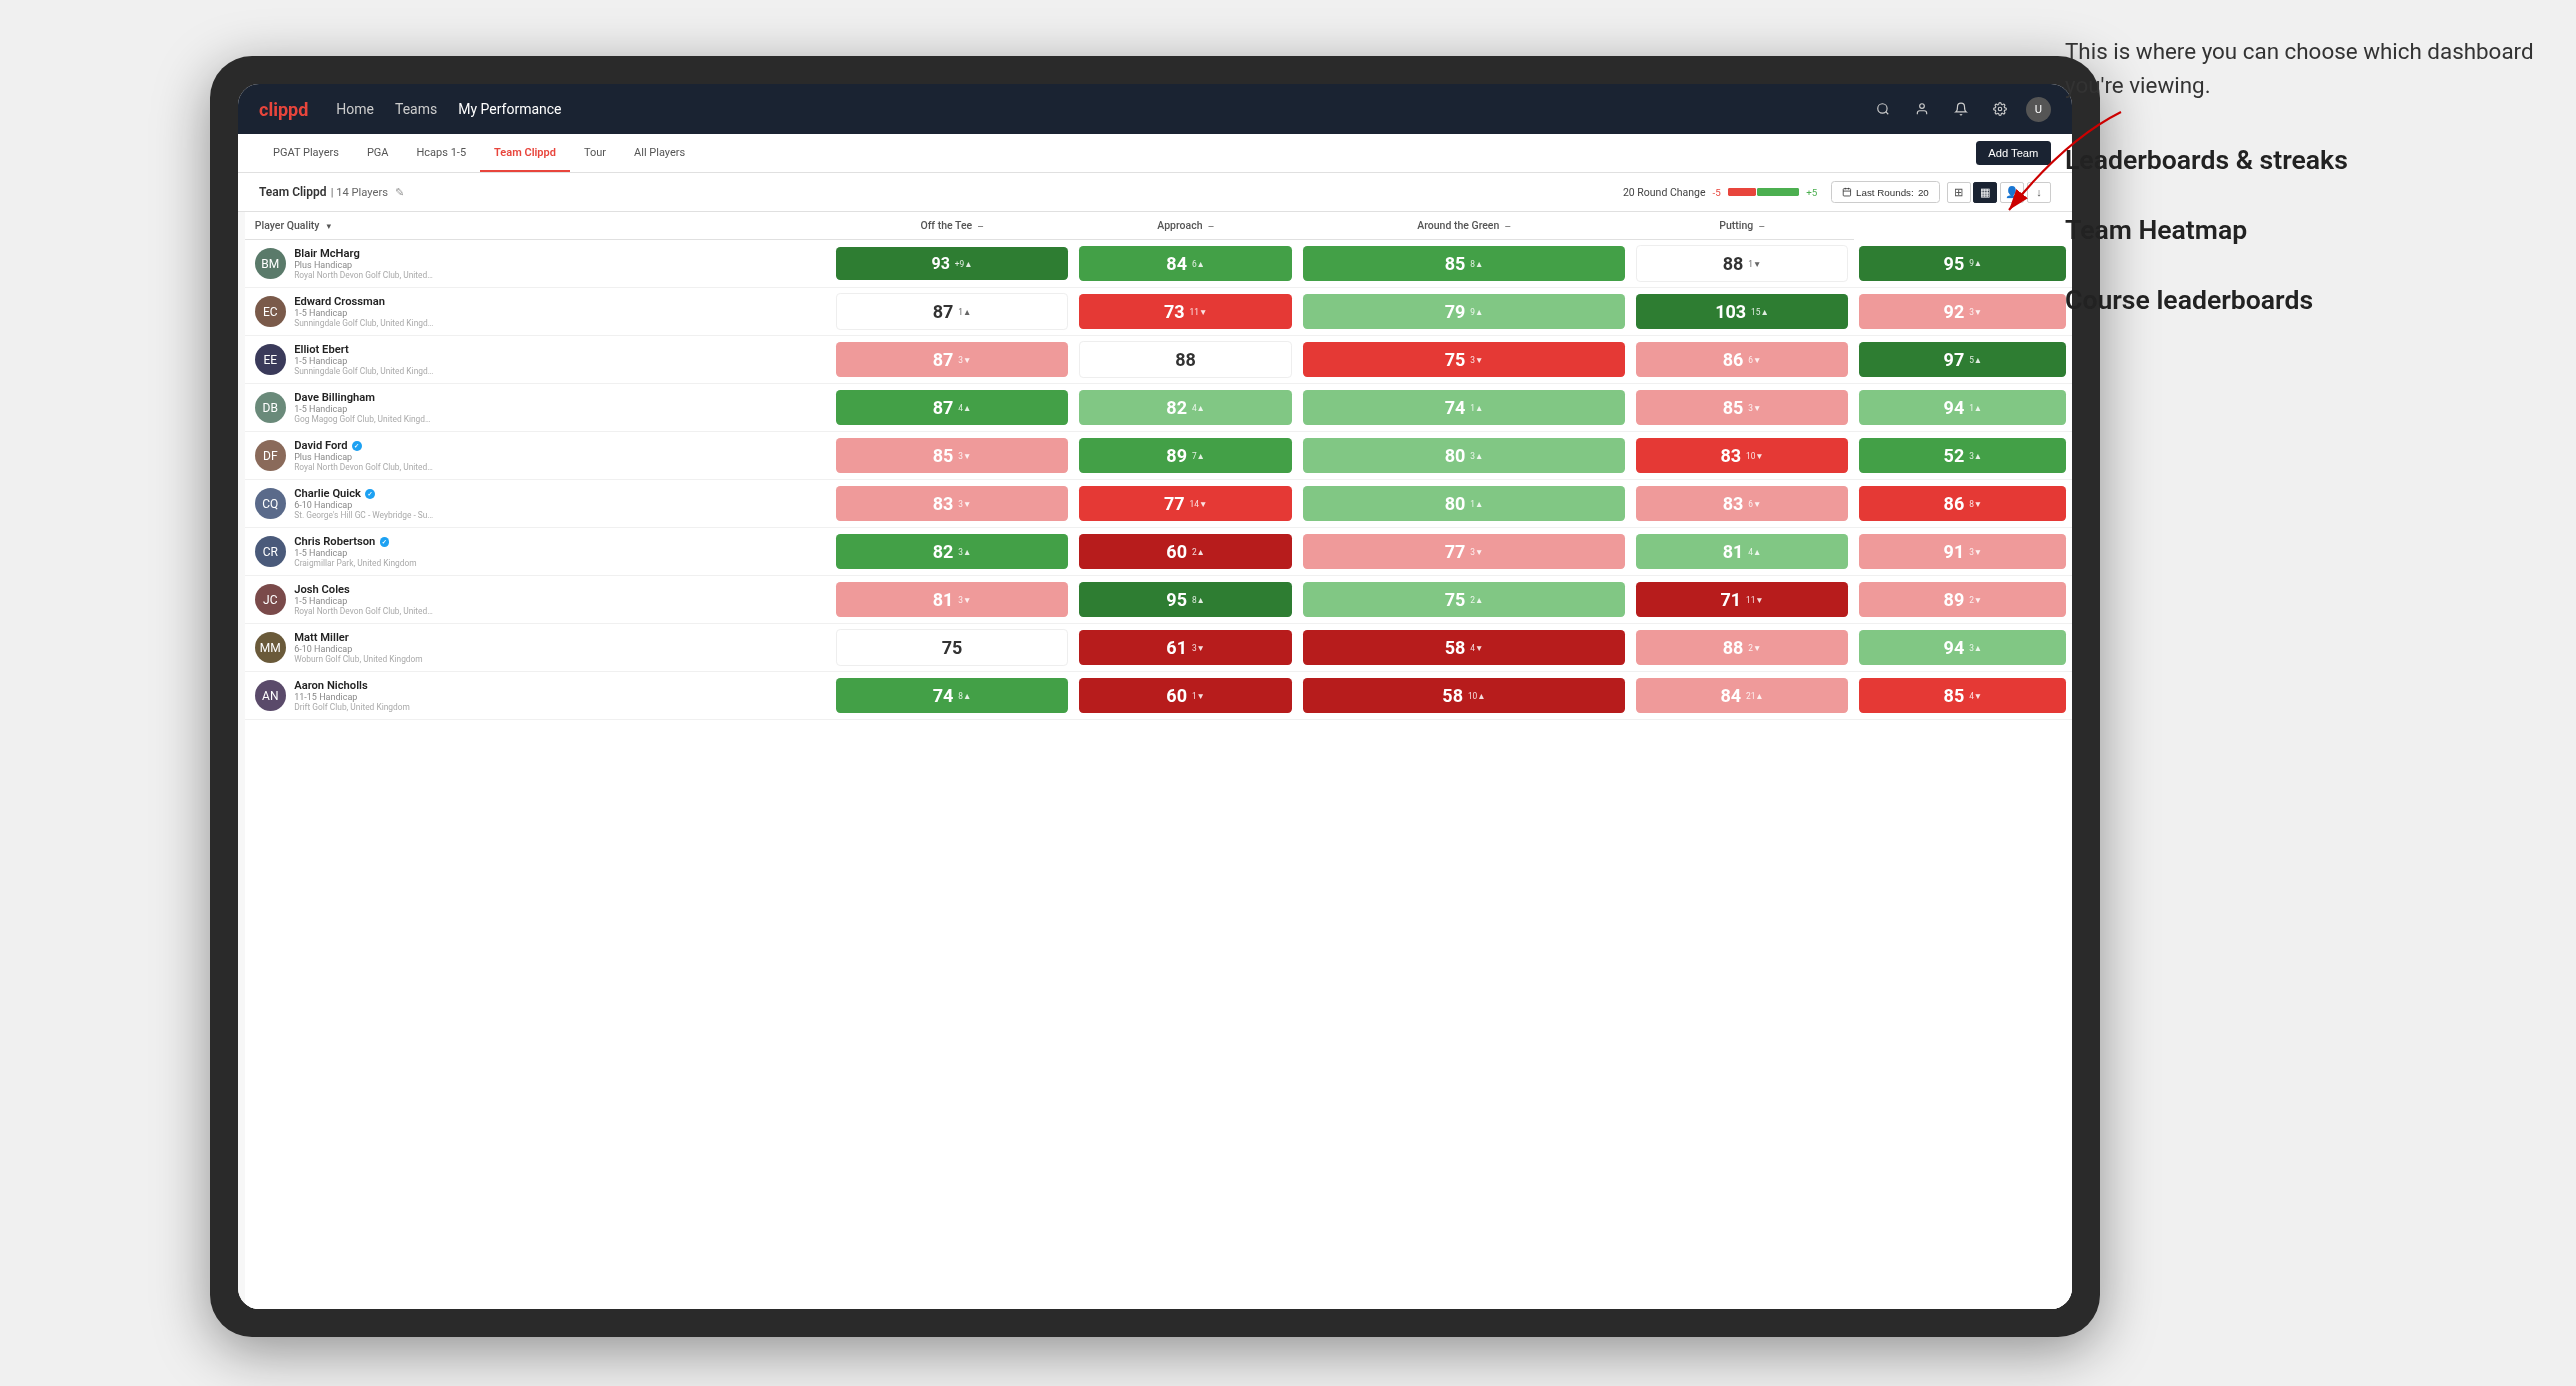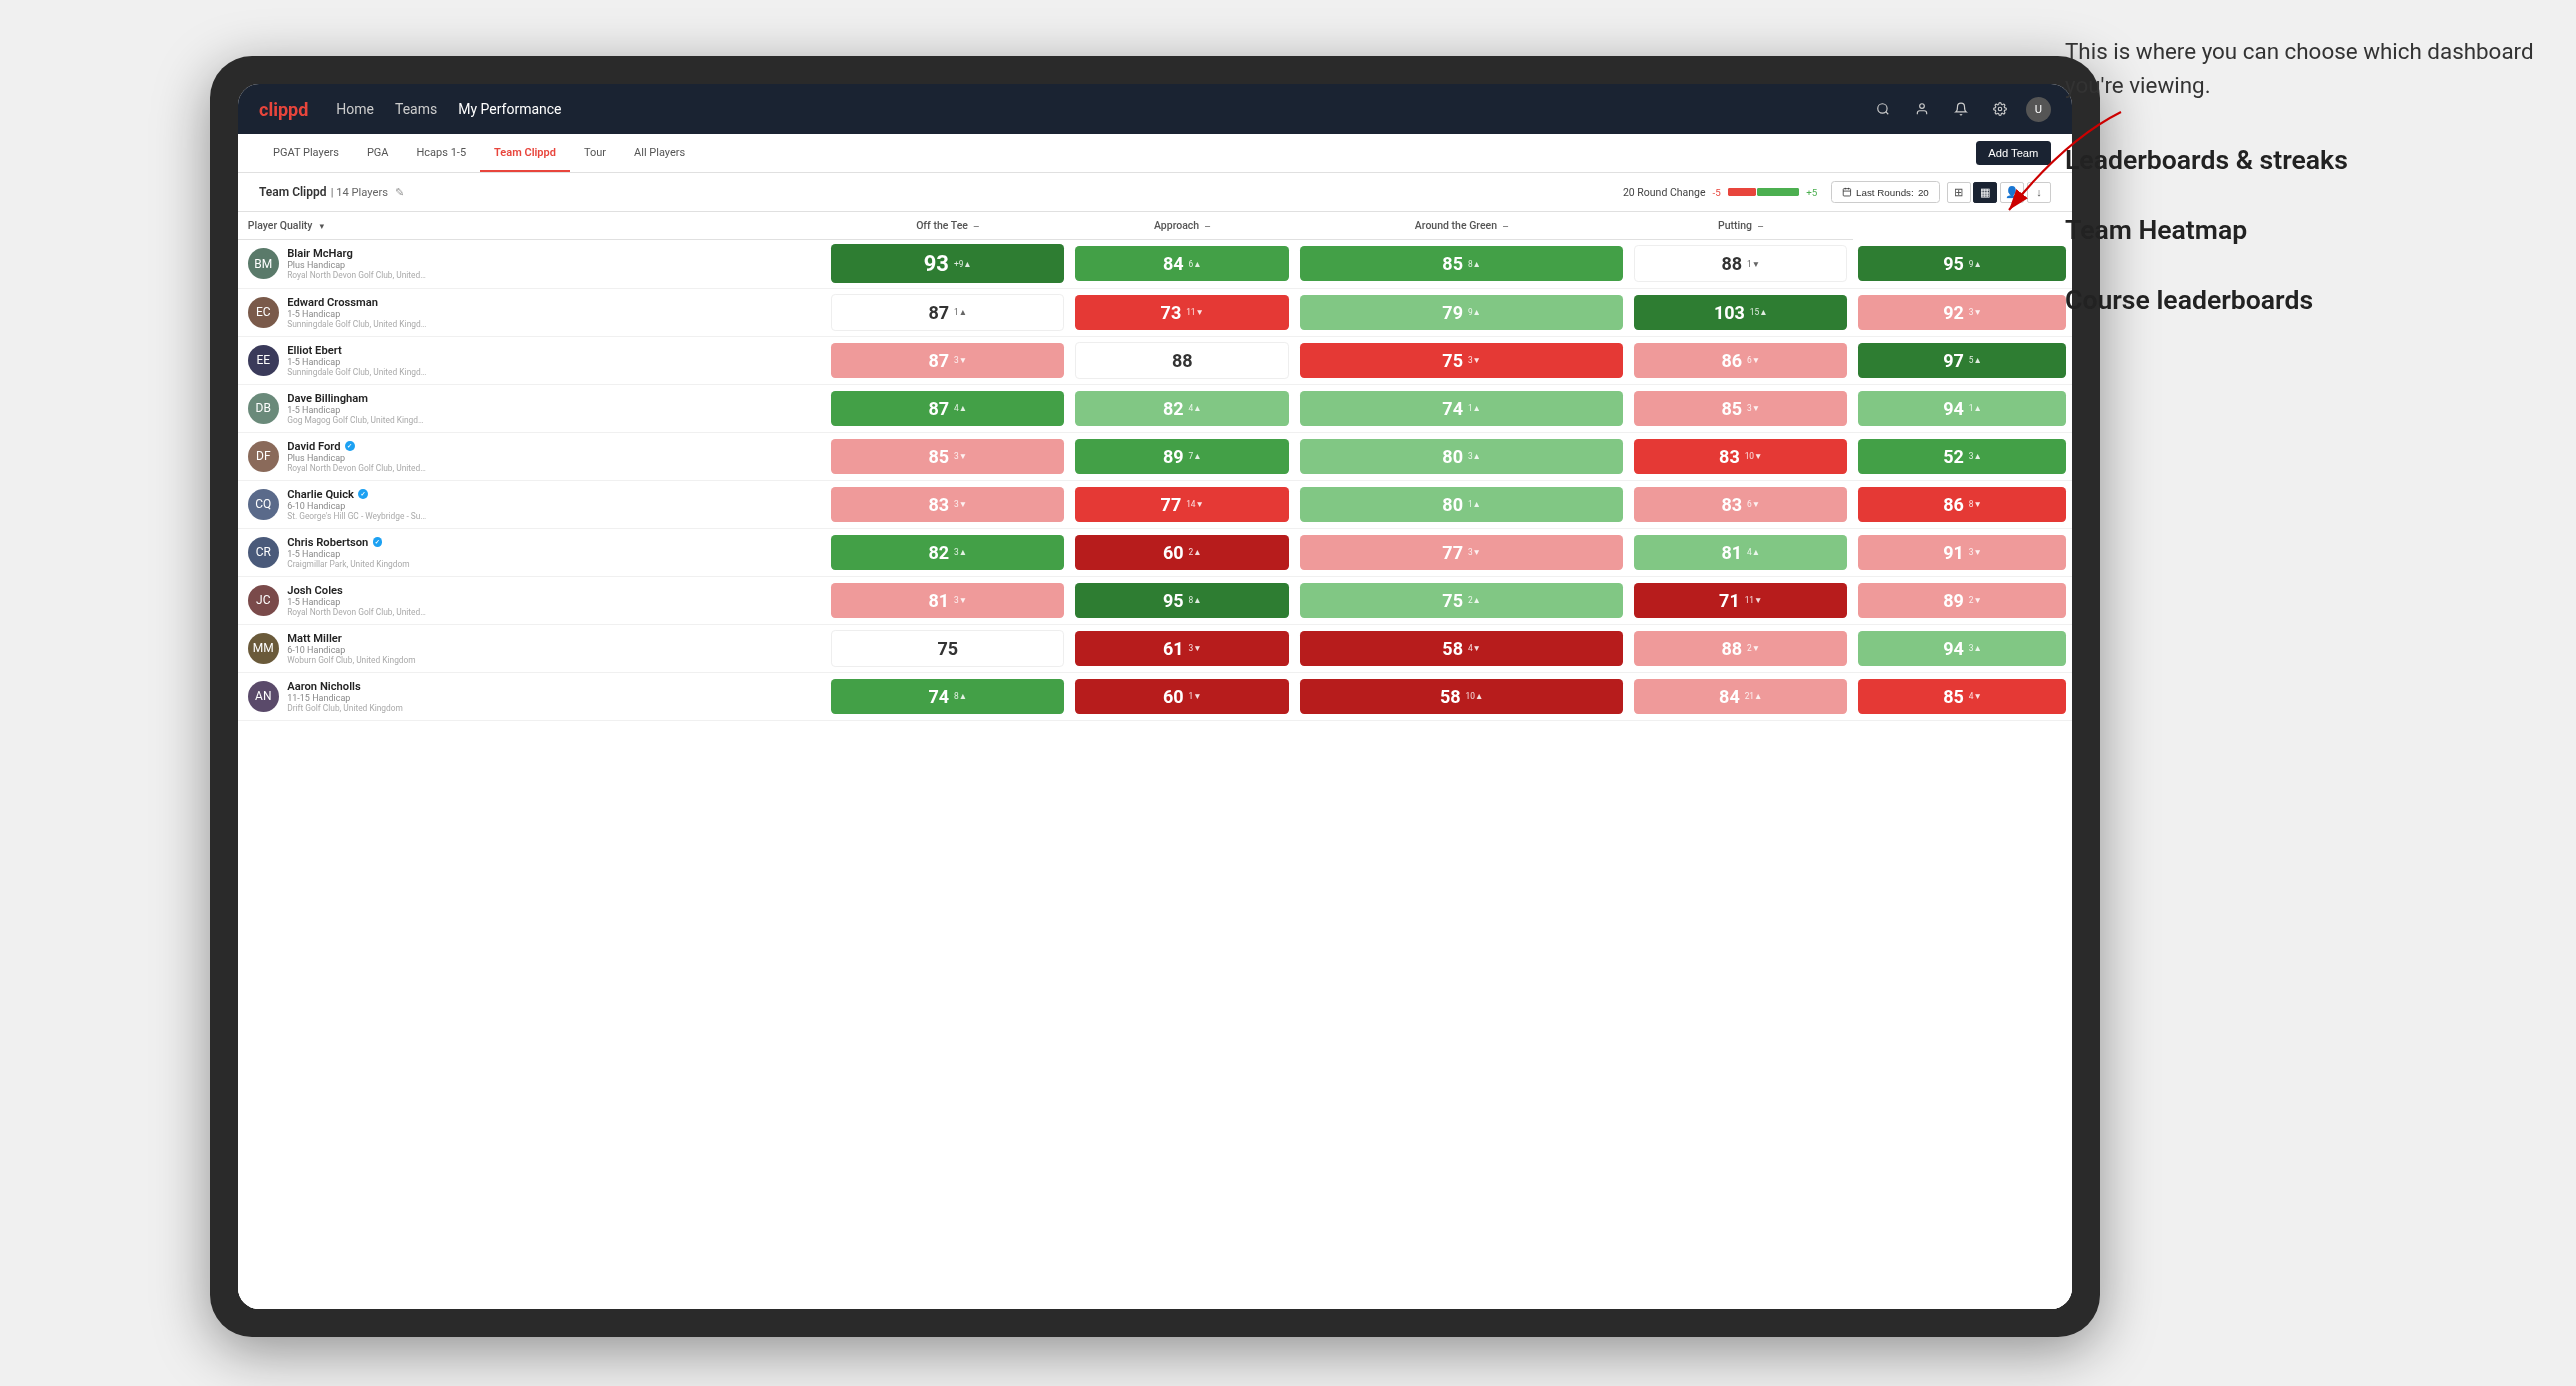--- a/index.html
+++ b/index.html
@@ -262,20 +262,21 @@
       background: #1a2332;
       color: #fff;
       border-color: #1a2332;
     }
 
     
     .table-wrapper {
       flex: 1;
       overflow: auto;
       background: #fff;
+      margin-left: 7px;
     }
     table {
       width: 100%;
       border-collapse: collapse;
     }
     thead th {
       font-size: 10.5px;
       color: #555;
       padding: 7px 9.8px;
       text-align: left;
@@ -495,21 +496,21 @@
         <div class="player-avatar" style="background:#5a7a6a">BM</div>
         <div class="player-info">
           <div class="player-name">Blair McHarg</div>
           <div class="player-handicap">Plus Handicap</div>
           <div class="player-club">Royal North Devon Golf Club, United Kingdom</div>
         </div>
       </div>
                 </td>
                 <td class="metric-td">
         <div class="metric-box" style="background:#2e7d32;">
-          <span style="font-size:22px;font-weight:700;color:#fff">93</span>
+          <span style="font-size:16px;font-weight:700;color:#fff">93</span>
           <span style="font-size:8.4px;color:rgba(255,255,255,0.85);margin-left:2.1px;">+9▲</span>
         </div>
                 </td>
                 <td class="metric-td">
         <div class="metric-box" style="background:#43a047;">
           <span style="font-size:18px;font-weight:700;color:#fff">84</span>
           <span style="font-size:8.4px;color:rgba(255,255,255,0.85);margin-left:2.1px;">6▲</span>
         </div>
                 </td>
                 <td class="metric-td">

